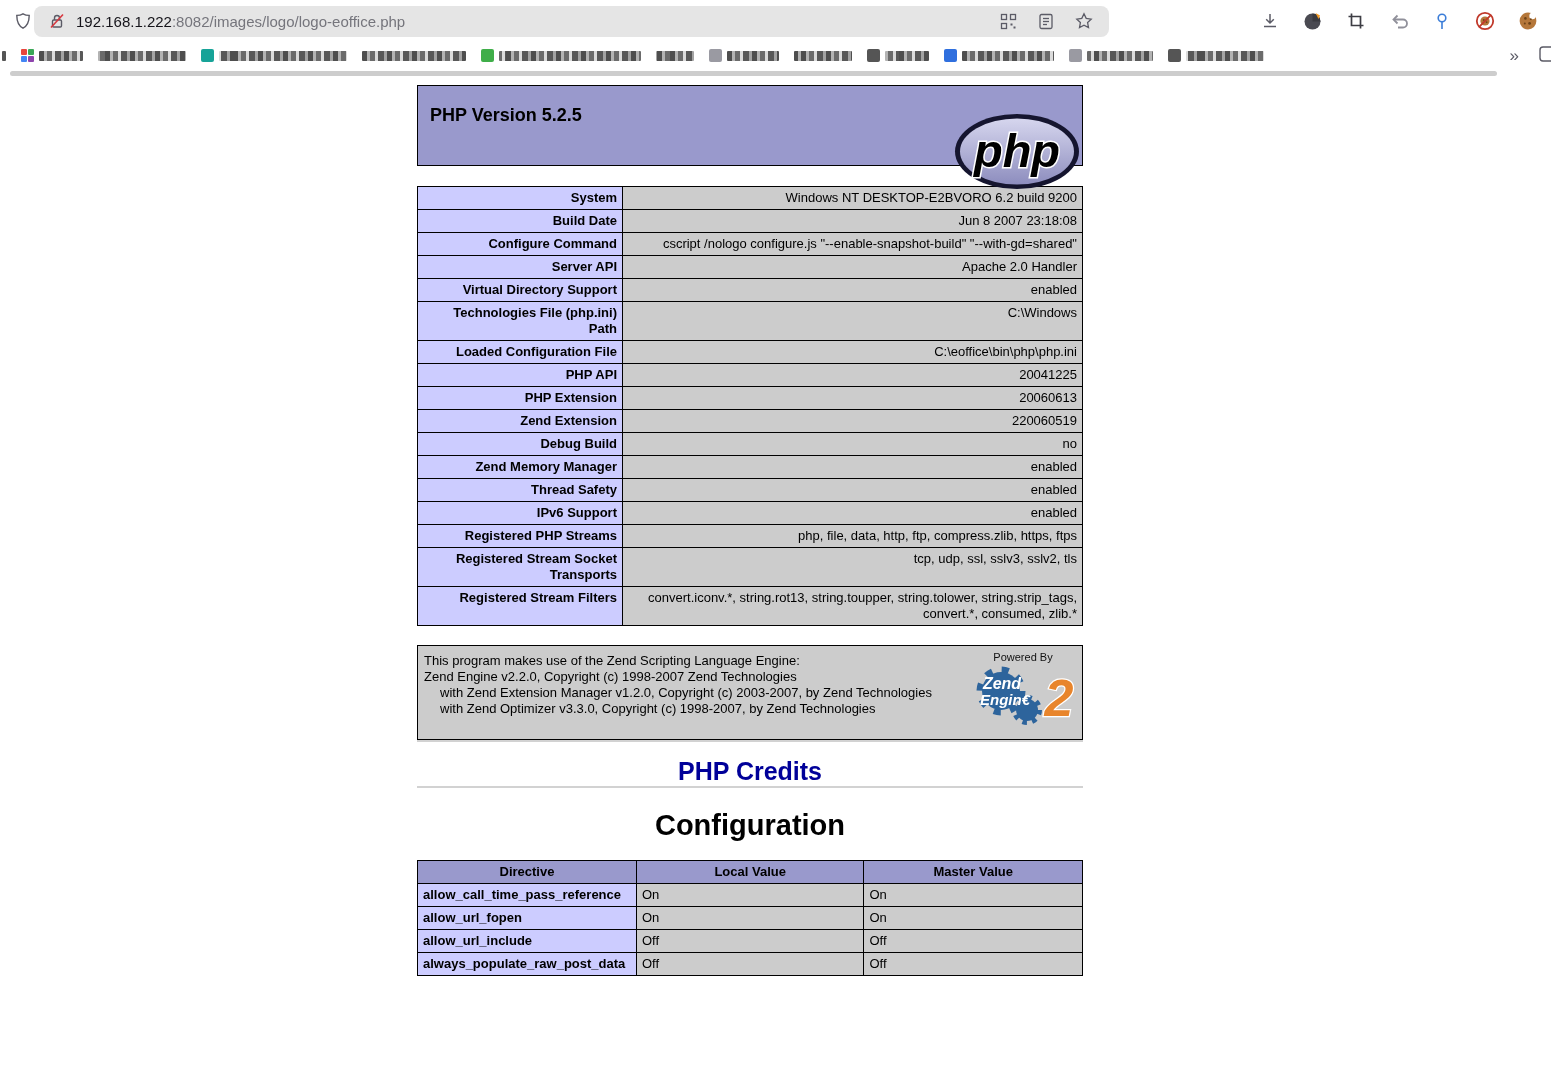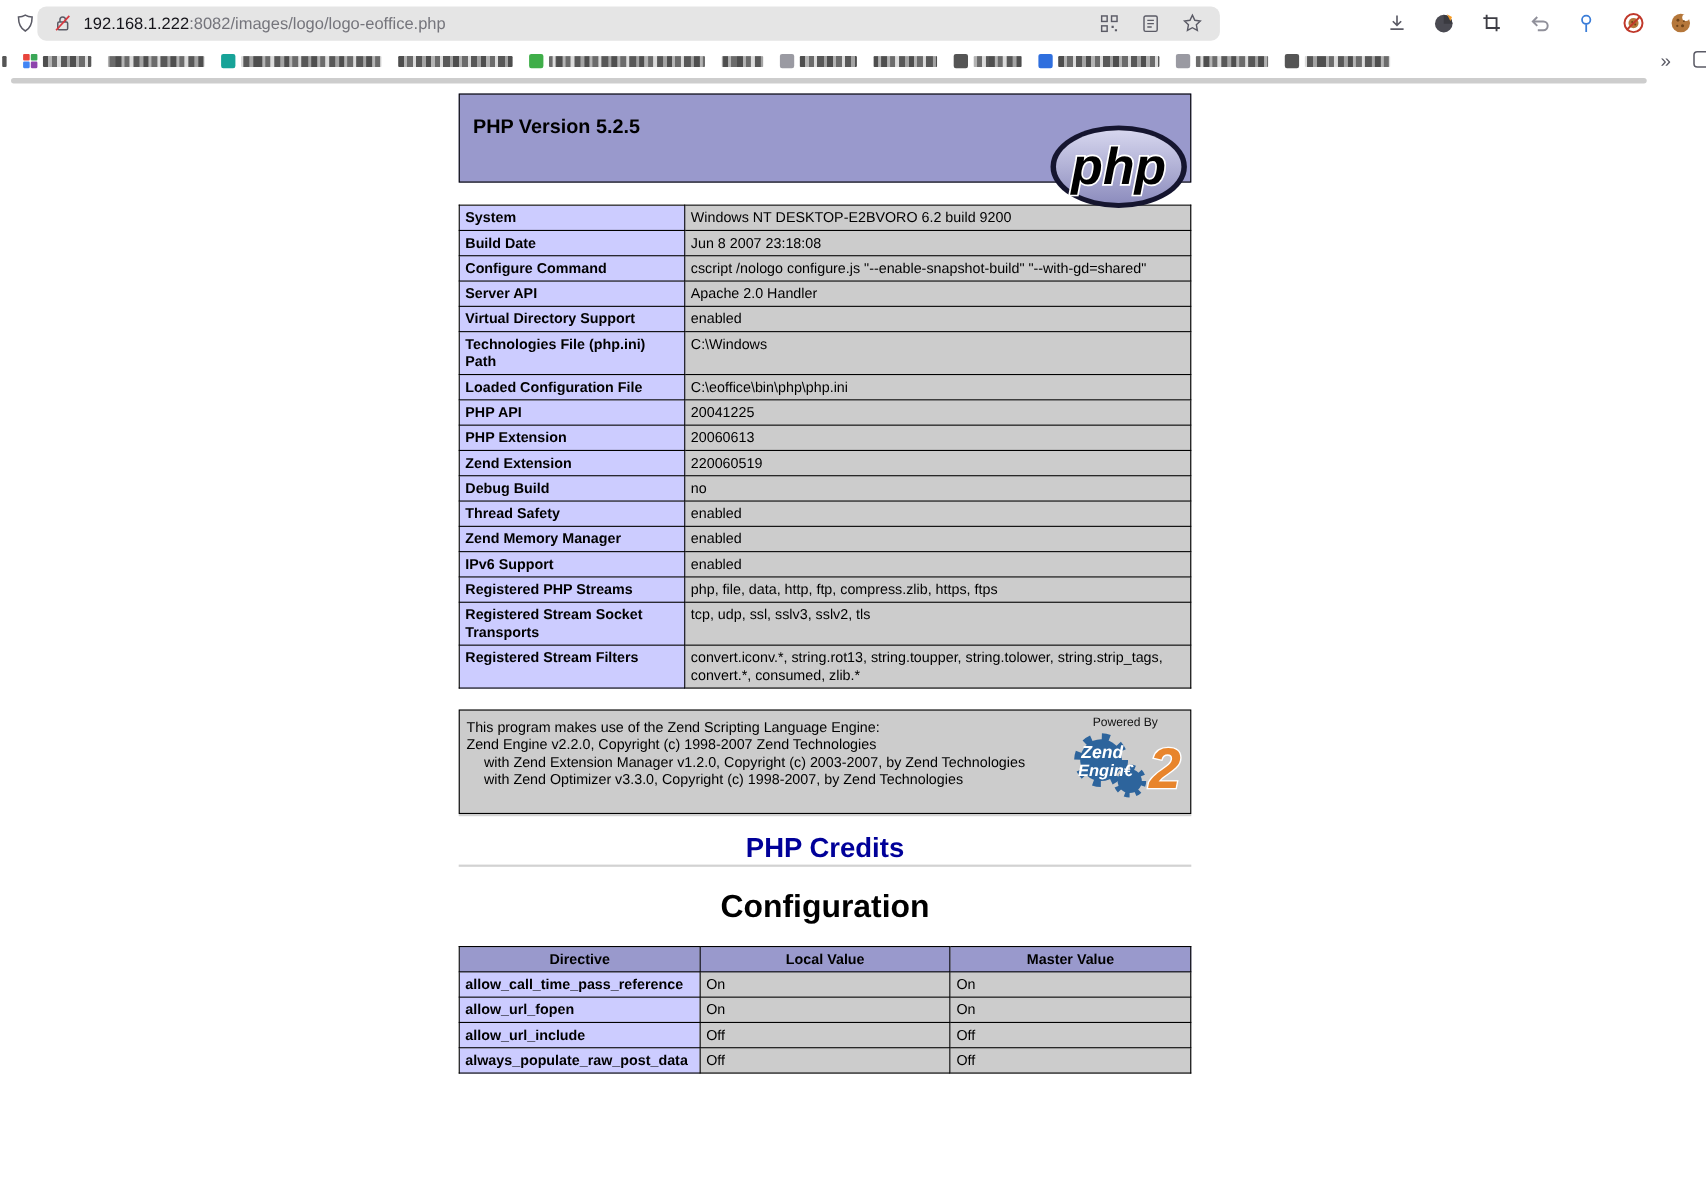--- a/index.html
+++ b/index.html
@@ -44,21 +44,21 @@
   .page { background: #fff; }
   .content { width: 666px; margin-left: 417px; color: #000; }
 
   .php-header { margin-top: 9px; height: 81px; background: #9999cc; border: 1px solid #000;
     position: relative; }
   .php-header h1 { font-size: 18px; font-weight: bold; padding: 19px 0 0 12px; color: #000; }
   .php-logo { position: absolute; top: 1px; right: 1px; margin-top: 25px; }
 
   table.inf { border-collapse: collapse; width: 666px; margin-top: 20px; }
   table.inf td, table.inf th { border: 1px solid #000; font-size: 13px; line-height: 16px;
-    padding: 3px 5px; vertical-align: top; text-align: left; }
+    padding: 3px 5px; vertical-align: top; text-align: right; }
   td.e { background: #ccccff; font-weight: bold; width: 205px; }
   td.v { background: #cccccc; }
   th.h { background: #9999cc; font-weight: bold; text-align: center; font-size: 13px; }
 
   .zend-box { margin-top: 19px; width: 666px; border: 1px solid #000; background: #cccccc;
     position: relative; padding: 7px 6px 8px 6px; min-height: 95px; }
   .zend-box p { font-size: 13px; line-height: 16px; }
   .zend-box p.ind { padding-left: 16px; }
   .zend-logo-wrap { position: absolute; top: 5px; right: 4px; width: 110px; text-align: center; }
   .powered-by { font-size: 11px; color: #111; margin-bottom: 1px; }
@@ -296,25 +296,25 @@
           </tr>
           <tr>
             <td class="e">Zend Extension</td>
             <td class="v">220060519</td>
           </tr>
           <tr>
             <td class="e">Debug Build</td>
             <td class="v">no</td>
           </tr>
           <tr>
+            <td class="e">Zend Memory Manager</td>
+            <td class="v">enabled</td>
+          </tr>
+          <tr>
             <td class="e">Thread Safety</td>
-            <td class="v">enabled</td>
-          </tr>
-          <tr>
-            <td class="e">Zend Memory Manager</td>
             <td class="v">enabled</td>
           </tr>
           <tr>
             <td class="e">IPv6 Support</td>
             <td class="v">enabled</td>
           </tr>
           <tr>
             <td class="e">Registered PHP Streams</td>
             <td class="v">php, file, data, http, ftp, compress.zlib, https, ftps</td>
           </tr>

